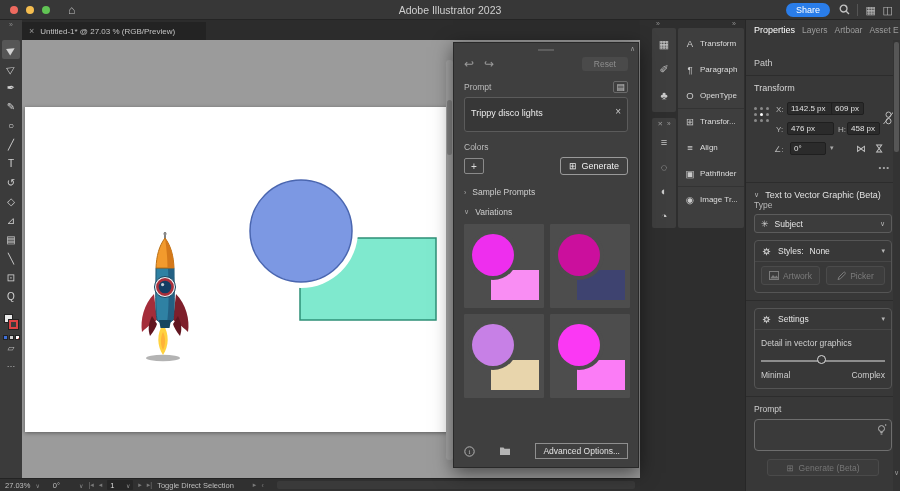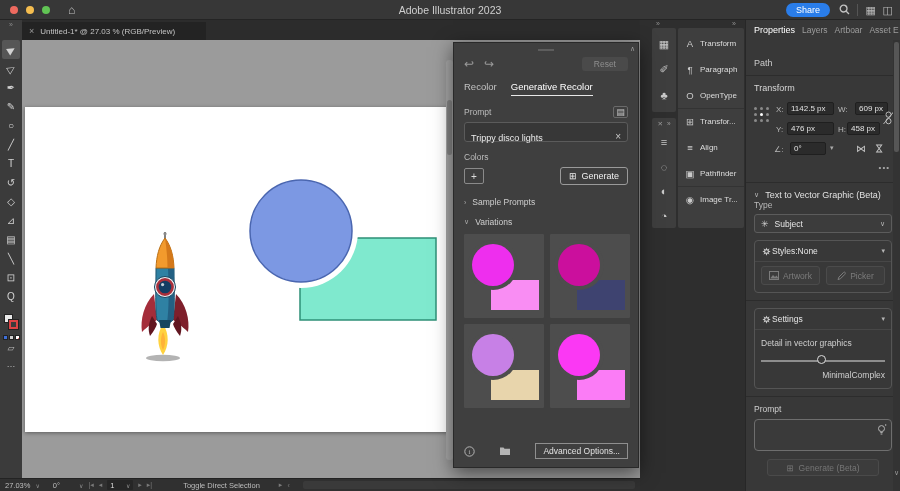--- a/index.html
+++ b/index.html
@@ -55,21 +55,21 @@
 #rc-caret{position:absolute;right:3px;top:2px;font-size:7px;color:#9a9a9a}
 #rc-head{display:flex;align-items:center;margin-top:6px}
 .rc-ur{font-size:12px;color:#9a9a9a;margin-right:10px}
 #rc-reset{margin-left:auto;background:#4a4a4a;color:#8f8f8f;font-size:8.5px;padding:2px 12px;border-radius:3px}
 #rc-tabs{display:flex;gap:14px;margin-top:10px}
 .rc-tab{font-size:9.5px;color:#c2c2c2;padding-bottom:3px}
 .rc-tab.active{color:#fff;border-bottom:1.5px solid #e8e8e8}
 .rc-lbl{font-size:8.5px;color:#bdbdbd;margin-top:10px}
 #rc-prompt-row{display:flex;align-items:center;margin-top:10px}
 #rc-list-ic{margin-left:auto;font-size:9px;color:#c5c5c5;border:1px solid #6a6a6a;border-radius:2px;padding:0 2px;line-height:10px}
-#rc-input{position:relative;margin-top:4px;height:20px;background:#373737;border:1px solid #5b5b5b;border-radius:3px;padding:4px 6px}
+#rc-input{position:relative;margin-top:4px;height:35px;background:#373737;border:1px solid #5b5b5b;border-radius:3px;padding:4px 6px}
 #rc-input .v{font-size:9px;color:#ececec}
 #rc-clear{position:absolute;right:6px;top:8px;font-size:10px;color:#c9c9c9}
 #rc-btnrow{display:flex;align-items:center;margin-top:5px}
 #rc-add{width:20px;height:16px;border:1px solid #8a8a8a;border-radius:2px;color:#ddd;font-size:10px;text-align:center;line-height:15px}
 #rc-generate{margin-left:auto;display:flex;align-items:center;gap:5px;border:1px solid #9a9a9a;border-radius:3px;height:18px;padding:0 8px;color:#efefef;font-size:9px}
 .rc-sec{display:flex;align-items:center;gap:6px;font-size:8.5px;color:#cfcfcf}
 .rc-sec .c{font-size:7px;color:#a8a8a8}
 #rc-samples{margin-top:12px}
 #rc-vars{margin-top:10px}
 #vgrid{display:grid;grid-template-columns:80px 80px;gap:6px;margin-top:7px}
@@ -117,52 +117,52 @@
 #tf-more{position:absolute;right:2px;top:64px;font-size:8px;color:#aaa;letter-spacing:1px}
 .hdr-row{display:flex;align-items:center;gap:6px;margin-top:2px}
 .hdr-row .c{font-size:7px;color:#b5b5b5}
 .hdr-row .t{font-size:9px;color:#e0e0e0}
 #type-lbl{font-size:8.5px;color:#b9b9b9}
 .selbox{display:flex;align-items:center;gap:6px;height:19px;border:1px solid #5c5c5c;border-radius:3px;background:#3c3c3c;padding:0 6px;margin-top:4px}
 .selbox .ic{font-size:9px;color:#cfcfcf}
 .selbox .v{font-size:8.5px;color:#e6e6e6}
 .selbox .c{margin-left:auto;font-size:7px;color:#b5b5b5}
 .group{border:1px solid #555;border-radius:4px;margin-top:7px;padding:0 6px}
-.group-row{display:flex;align-items:center;gap:0;height:20px}
+.group-row{display:flex;align-items:center;gap:6px;height:20px}
 .group-row .v{font-size:8.5px;color:#e6e6e6}
 .group-row .c{margin-left:auto;font-size:7px;color:#b5b5b5}
 .ginner{height:1px;background:#474747;margin:0 -6px}
 #ref-row{display:flex;align-items:center;height:22px}
 #ref-row .l{font-size:8.5px;color:#cfcfcf}
 #toggle{margin-left:auto;width:21px;height:11px;background:#8f8f8f;border-radius:6px;position:relative}
 #toggle .kn{position:absolute;left:1px;top:1px;width:9px;height:9px;border-radius:50%;background:#e8e8e8}
 #abtns{display:flex;gap:6px;padding:4px 0 7px 0}
 .abtn{flex:1;height:19px;background:#3d3d3d;border:1px solid #4b4b4b;border-radius:3px;display:flex;align-items:center;justify-content:center;gap:4px;color:#7c7c7c;font-size:8.5px}
 #detail-lbl{font-size:8.5px;color:#cfcfcf;padding-top:8px}
 #slider{position:relative;height:14px;margin-top:6px}
 #slider .tr{position:absolute;left:0;right:0;top:6px;height:1.5px;background:#8d8d8d}
 #slider .kn{position:absolute;left:45%;top:1px;width:9px;height:9px;border:1.5px solid #dcdcdc;border-radius:50%;background:#383838}
-#minmax{display:flex;justify-content:flex-end;font-size:8.5px;color:#cfcfcf;padding:2px 0 8px 0}
+#minmax{display:flex;justify-content:space-between;font-size:8.5px;color:#cfcfcf;padding:2px 0 8px 0}
 #prompt-lbl{margin-top:2px;font-size:8.5px;color:#cfcfcf}
 #ptext{position:relative;margin-top:5px;height:32px;border:1px solid #6e6e6e;border-radius:4px;background:#3a3a3a;padding:4px 20px 4px 6px}
 #ptext .ph{font-size:8px;font-style:italic;color:#b2b2b2;line-height:1.5}
 #bulb{position:absolute;right:4px;top:4px}
 #gen-beta{width:112px;height:17px;margin:8px auto 0 auto;background:#3c3c3c;border:1px solid #4a4a4a;border-radius:3px;display:flex;align-items:center;justify-content:center;gap:5px;color:#757575;font-size:8.5px}
 #pscroll{position:absolute;right:0;top:20px;width:7px;height:451px;background:#333}
 #pscroll .th{position:absolute;left:1px;top:2px;width:5px;height:110px;background:#565656;border-radius:2px}
 #pscroll .dn{position:absolute;left:0;bottom:14px;width:7px;text-align:center;font-size:7px;color:#9a9a9a}
 
 
 #statusbar{position:absolute;left:0;top:478px;width:640px;height:13px;background:#303030;border-top:1px solid #232323;display:flex;align-items:center;gap:5px;padding:0 5px;z-index:7}
 .sb-t{font-size:7.5px;color:#bdbdbd;white-space:nowrap}
 .sb-c{font-size:6px;color:#8f8f8f}
 .sb-nav{font-size:7px;color:#7a7a7a}
 #sb-ab{width:26px;height:10px;background:#262626;border-radius:1px;display:flex;align-items:center;justify-content:space-between;padding:0 3px}
 #sb-ab .n{font-size:7.5px;color:#ddd}
-#sb-hint{margin-left:26px}
+#sb-hint{}
 #sb-track{flex:1;height:8px;background:#3a3a3a;border-radius:2px;margin-left:8px}
 svg{display:block}
 </style>
 </head>
 <body>
 
 <div class="app">
 
   <div id="topbar">
     <span class="dot red"></span>
@@ -282,24 +282,20 @@
   </div>
 
   <div id="recolor">
     <span id="rc-grip"></span>
     <span id="rc-caret">∧</span>
     <div id="rc-head">
       <span class="rc-ur">↩</span>
       <span class="rc-ur">↪</span>
       <span id="rc-reset">Reset</span>
     </div>
-    <div id="rc-tabs">
-      <span class="rc-tab">Recolor</span>
-      <span class="rc-tab active">Generative Recolor</span>
-    </div>
     <div id="rc-prompt-row">
       <span class="rc-lbl" style="margin-top:0">Prompt</span>
       <span id="rc-list-ic">▤</span>
     </div>
     <div id="rc-input">
       <span class="v">Trippy disco lights</span>
       <span id="rc-clear">×</span>
     </div>
     <div class="rc-lbl">Colors</div>
     <div id="rc-btnrow">
@@ -423,21 +419,21 @@
               <i></i>
               <i class="on"></i>
               <i></i>
               <i></i>
               <i></i>
               <i></i>
           </span>
           <span class="tf-lbl" style="left:22px;top:6px">X:</span>
           <span class="tf-field" style="left:33px;top:3px;width:47px">1142.5 px</span>
           <span class="tf-lbl" style="left:84px;top:6px">W:</span>
-          <span class="tf-field" style="left:101px;top:3px;width:33px">609 px</span>
+          <span class="tf-field" style="left:77px;top:3px;width:33px">609 px</span>
           <span class="tf-lbl" style="left:22px;top:26px">Y:</span>
           <span class="tf-field" style="left:33px;top:23px;width:47px">476 px</span>
           <span class="tf-lbl" style="left:84px;top:26px">H:</span>
           <span class="tf-field" style="left:93px;top:23px;width:33px">458 px</span>
           <span id="link-ic">
             <svg width="11" height="14" viewBox="0 0 11 14">
                 <rect x="3" y="1" width="5" height="5.3" rx="2.5" fill="none" stroke="#bbb"></rect>
                 <rect x="3" y="7.5" width="5" height="5.3" rx="2.5" fill="none" stroke="#bbb"></rect>
                 <line x1="0.5" y1="13" x2="10.5" y2="1" stroke="#bbb"></line>
               </svg>

